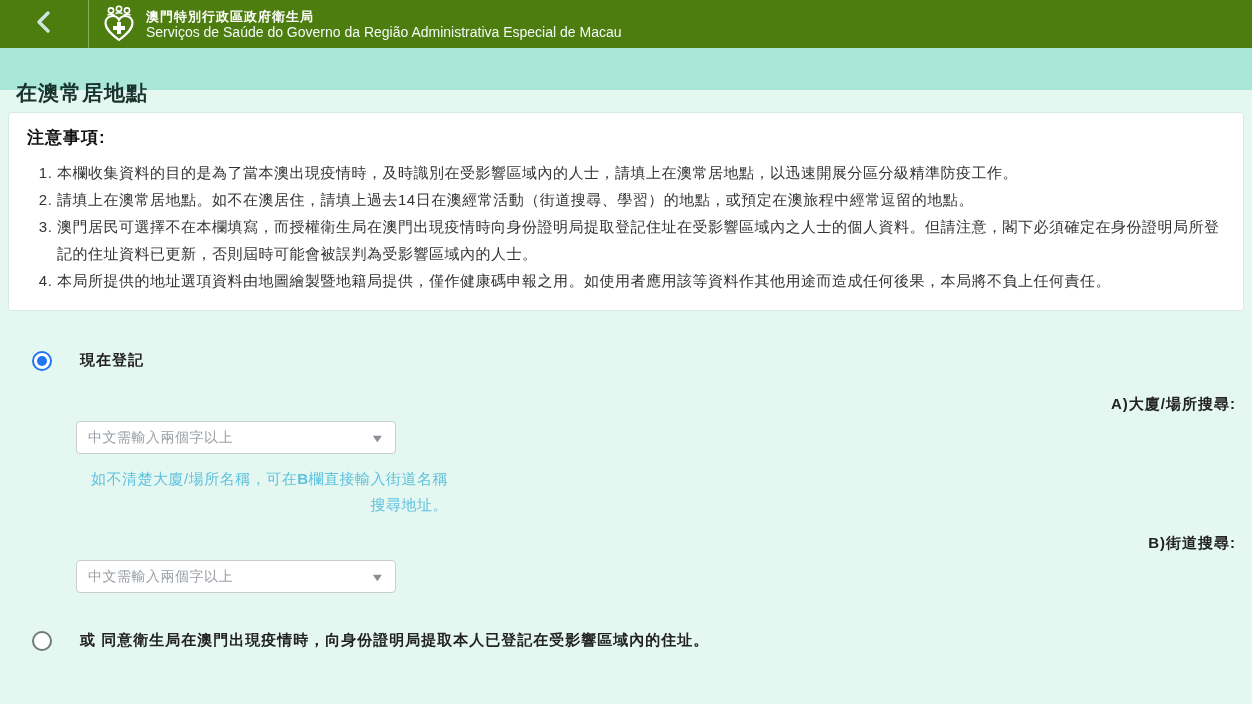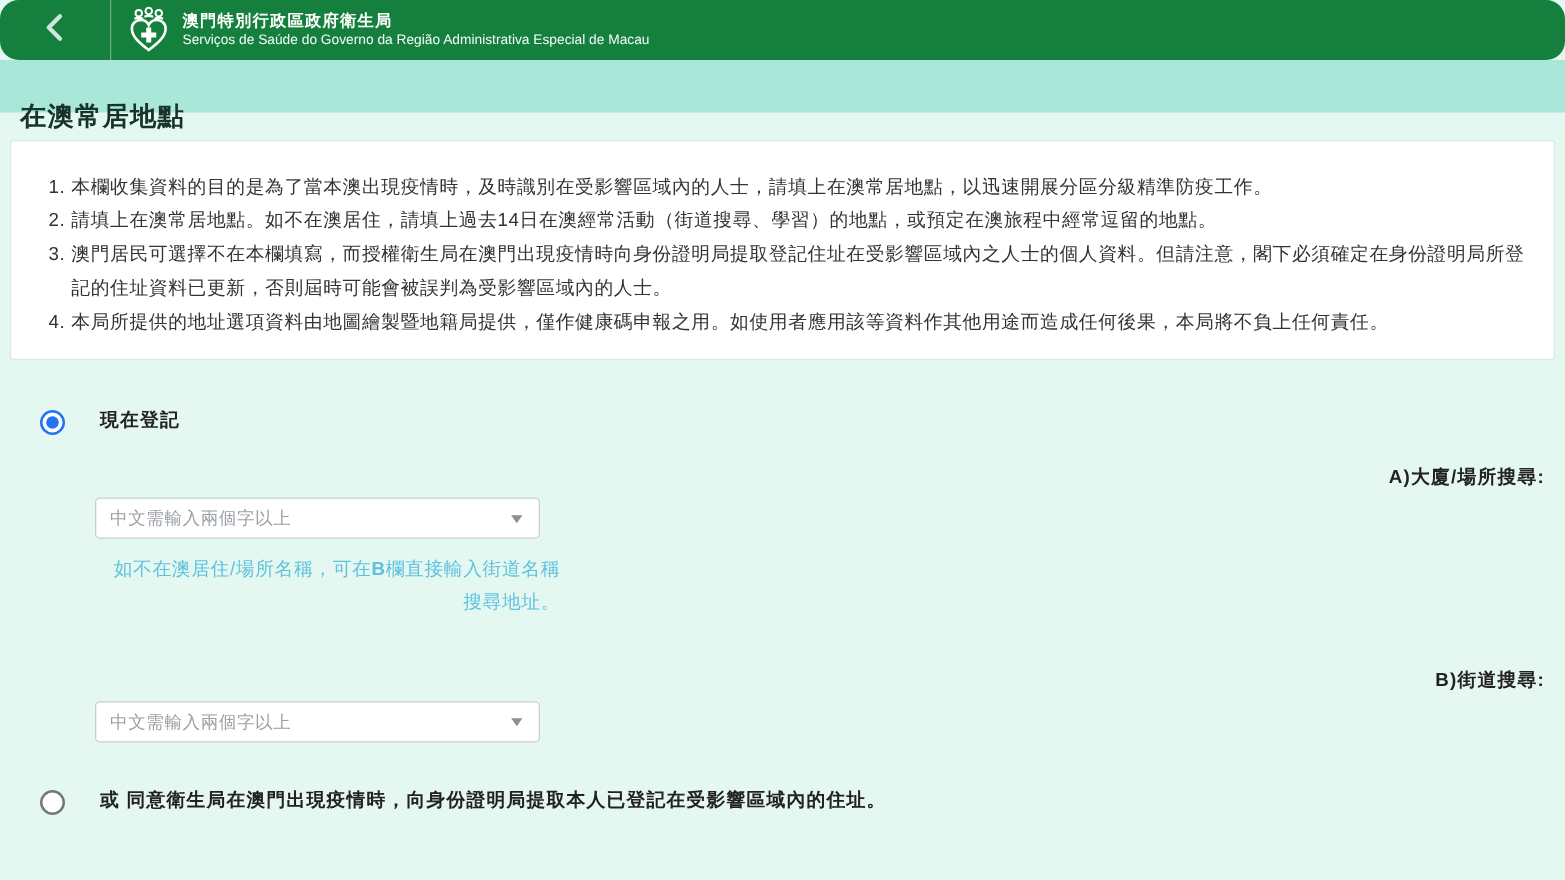--- a/index.html
+++ b/index.html
@@ -6,24 +6,23 @@
   html, body { width: 1252px; height: 704px; overflow: hidden; }
   body {
     font-family: "Liberation Sans", "DejaVu Sans", sans-serif;
     background: #e4f7f1;
     color: #333;
   }
 
   
   .app-header {
     height: 48px;
-    background: #15803d;
+    background: #4d7c0f;
     display: flex;
     align-items: stretch;
-    border-radius: 15px;
   }
   .back-btn {
     width: 88px;
     display: flex;
     align-items: center;
     justify-content: center;
     cursor: pointer;
   }
   .header-divider {
     width: 1px;
@@ -40,21 +39,21 @@
   .brand-text { display: flex; flex-direction: column; justify-content: center; }
   .brand-zh {
     color: #ffffff;
     font-size: 13px;
     font-weight: bold;
     letter-spacing: 1px;
     line-height: 16px;
   }
   .brand-pt {
     color: #f2fbf8;
-    font-size: 11px;
+    font-size: 14px;
     line-height: 14px;
   }
 
   
   .page-titlebar {
     height: 42px;
     background: #a9e8d8;
     display: flex;
     align-items: center;
     padding: 0 16px;
@@ -130,21 +129,21 @@
 
   .sub-form { margin: 24px 0 0 60px; text-align: right; }
   .field-label {
     font-size: 15px;
     font-weight: bold;
     color: #222;
     letter-spacing: 1px;
   }
   .select-box {
     margin-top: 7px;
-    width: 356px;
+    width: 320px;
     height: 33px;
     background: #fff;
     border: 1px solid #c8cdd2;
     border-radius: 4px;
     display: flex;
     align-items: center;
     justify-content: space-between;
     padding: 0 12px 0 11px;
     cursor: pointer;
   }
@@ -160,21 +159,21 @@
   }
   .field-hint {
     margin-top: 12px;
     width: 372px;
     font-size: 15px;
     color: #5ec2de;
     line-height: 26px;
     letter-spacing: 0.5px;
   }
   .field-hint b { font-weight: bold; }
-  .field-b { margin-top: 40px; }
+  .field-b { margin-top: 16px; }
 </style>
 </head>
 <body>
 
 <div class="app-header">
   <div class="back-btn">
     <span>
       <svg width="22" height="28" viewBox="0 0 22 28">
         <polyline points="15,5 6,14 15,23" fill="none" stroke="#cfe5df" stroke-width="3.4" stroke-linecap="round" stroke-linejoin="round"></polyline>
       </svg>
@@ -202,20 +201,21 @@
       <span class="brand-pt">Serviços de Saúde do Governo da Região Administrativa Especial de Macau</span>
     </span>
   </div>
 </div>
 
 <div class="page-titlebar">
   <span class="page-title">在澳常居地點</span>
 </div>
 
 <div class="notice-card">
+  <div class="notice-heading">注意事項:</div>
   <ol class="notice-list">
     <li>本欄收集資料的目的是為了當本澳出現疫情時，及時識別在受影響區域內的人士，請填上在澳常居地點，以迅速開展分區分級精準防疫工作。</li>
     <li>請填上在澳常居地點。如不在澳居住，請填上過去14日在澳經常活動（街道搜尋、學習）的地點，或預定在澳旅程中經常逗留的地點。</li>
     <li>澳門居民可選擇不在本欄填寫，而授權衛生局在澳門出現疫情時向身份證明局提取登記住址在受影響區域內之人士的個人資料。但請注意，閣下必須確定在身份證明局所登記的住址資料已更新，否則屆時可能會被誤判為受影響區域內的人士。</li>
     <li>本局所提供的地址選項資料由地圖繪製暨地籍局提供，僅作健康碼申報之用。如使用者應用該等資料作其他用途而造成任何後果，本局將不負上任何責任。</li>
   </ol>
 </div>
 
 <div class="form-area">
 
@@ -223,21 +223,21 @@
     <span class="radio selected"></span>
     <span class="radio-label">現在登記</span>
   </div>
 
   <div class="sub-form">
     <div class="field-label">A)大廈/場所搜尋:</div>
     <div class="select-box">
       <span class="select-placeholder">中文需輸入兩個字以上</span>
       <span class="select-caret">▼</span>
     </div>
-    <div class="field-hint"><span>如不在澳居住/場所名稱，可在</span><b>B</b><span>欄直接輸入街道名稱搜尋地址。</span></div>
+    <div class="field-hint"><span>如不清楚大廈/場所名稱，可在</span><b>B</b><span>欄直接輸入街道名稱搜尋地址。</span></div>
 
     <div class="field-b">
       <div class="field-label">B)街道搜尋:</div>
       <div class="select-box">
         <span class="select-placeholder">中文需輸入兩個字以上</span>
         <span class="select-caret">▼</span>
       </div>
     </div>
   </div>
 

